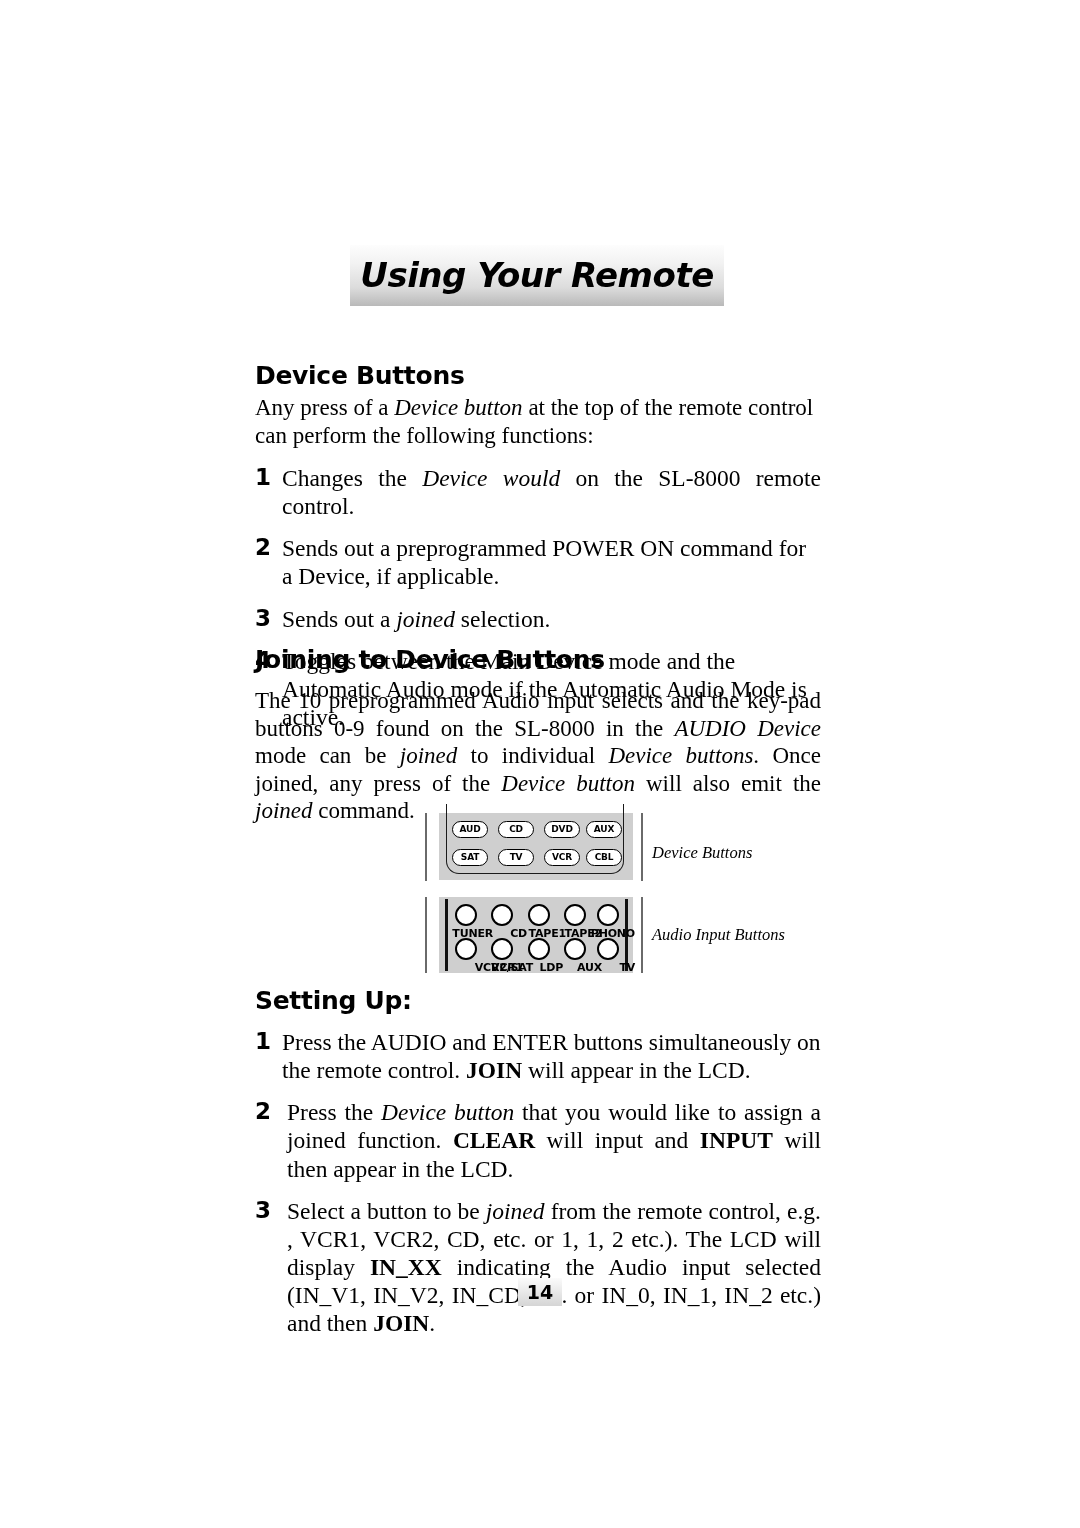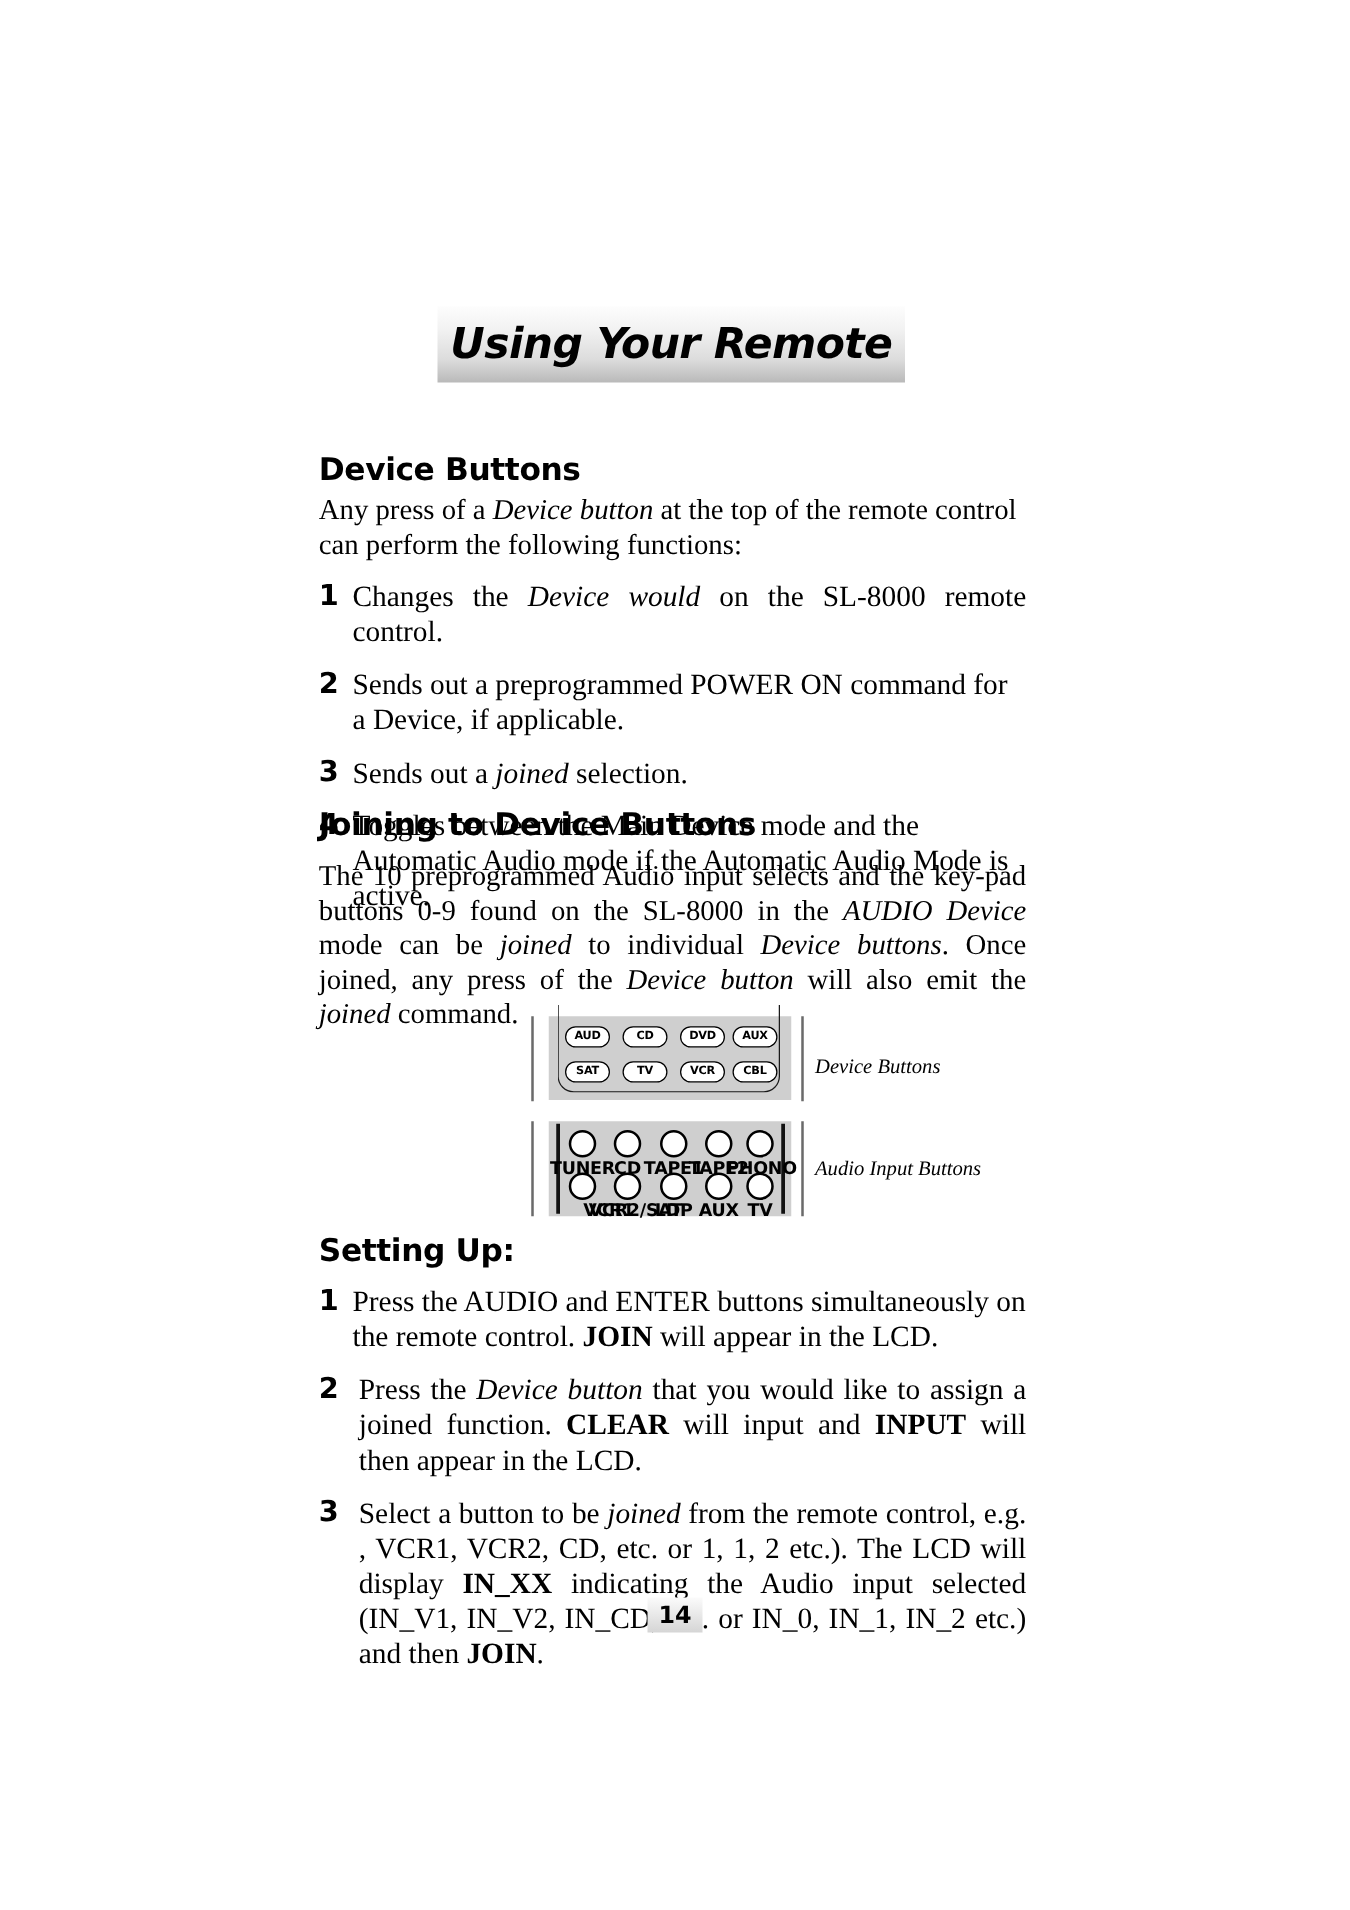--- a/index.html
+++ b/index.html
@@ -155,23 +155,23 @@
     width: 22px;
     height: 22px;
     border: 2.2px solid #000;
     border-radius: 50%;
     background: #ffffff;
     box-sizing: border-box;
   }
   .circ-label {
     position: absolute;
     font-family: "DejaVu Sans", sans-serif;
-    font-size: 14px;
-    font-weight: bold;
-    text-align: center;
+    font-size: 11px;
+    font-weight: bold;
+    text-align: right;
     white-space: nowrap;
     letter-spacing: -0.2px;
   }
 
   
   .audio-bar {
     position: absolute;
     width: 2.5px;
     background: #111;
     top: 2px;

